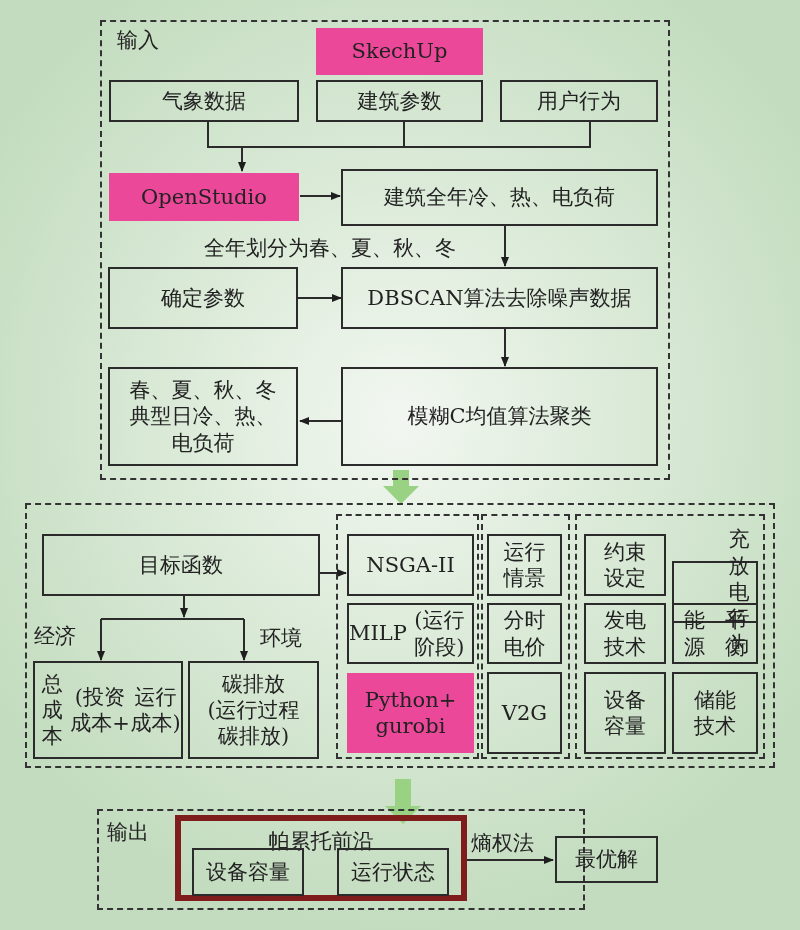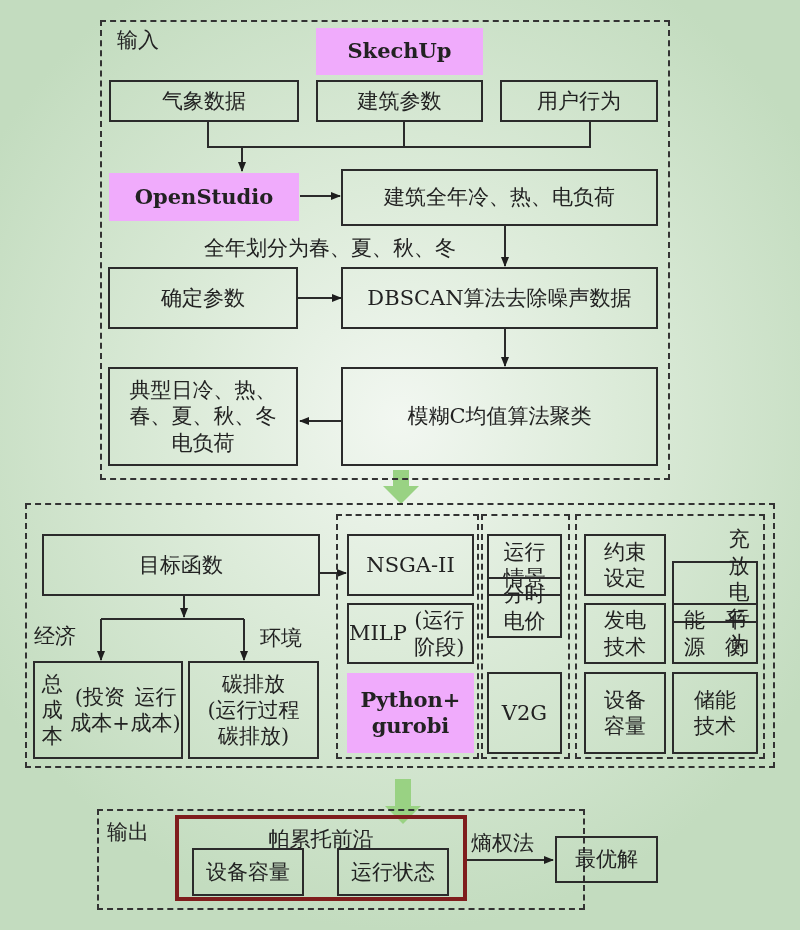--- a/index.html
+++ b/index.html
@@ -10,21 +10,21 @@
     background: radial-gradient(ellipse 60% 55% at 50% 45%, #f2f7f1 0%, #dcebd9 45%, #c3dcbf 100%);
   }
   .abs { position: absolute; box-sizing: border-box; }
   .box {
     position: absolute; box-sizing: border-box;
     border: 2px solid #2b2b2b;
     display: flex; align-items: center; justify-content: center;
     text-align: center; font-size: 21px; line-height: 1.25;
     background: transparent;
   }
-  .green { background: #f0abfc; border: none; font-weight: bold; }
+  .green { background: #ec4899; border: none; }
   .dash { position: absolute; box-sizing: border-box; border: 2px dashed #333; }
   .lbl { position: absolute; font-size: 21px; white-space: nowrap; text-align: right; }
   svg.lines { position: absolute; left: 0; top: 0; }
   .ml { display: block; }
 </style>
 </head>
 <body>
 
 <svg class="lines" width="800" height="930">
   <defs>
@@ -88,22 +88,22 @@
 <div class="lbl" style="left:204px;top:234px;">全年划分为春、夏、秋、冬</div>
 
 <div class="box" style="left:108px;top:267px;width:190px;height:62px;flex-direction:column;">
   <span class="ml">确定参数</span>
 </div>
 <div class="box" style="left:341px;top:267px;width:317px;height:62px;">
   <span>DBSCAN算法去除噪声数据</span>
 </div>
 
 <div class="box" style="left:108px;top:367px;width:190px;height:99px;flex-direction:column;">
+  <span class="ml">春、夏、秋、冬</span>
   <span class="ml">典型日冷、热、</span>
-  <span class="ml">春、夏、秋、冬</span>
   <span class="ml">电负荷</span>
 </div>
 <div class="box" style="left:341px;top:367px;width:317px;height:99px;">
   <span>模糊C均值算法聚类</span>
 </div>
 
 <div class="dash" style="left:25px;top:503px;width:750px;height:265px;"></div>
 
 <div class="box" style="left:42px;top:534px;width:278px;height:62px;">
   <span>目标函数</span>
@@ -133,21 +133,21 @@
 <div class="box green" style="left:347px;top:673px;width:127px;height:80px;flex-direction:column;">
   <span class="ml">Python+</span>
   <span class="ml">gurobi</span>
 </div>
 
 <div class="dash" style="left:481px;top:514px;width:89px;height:245px;"></div>
 <div class="box" style="left:487px;top:534px;width:75px;height:62px;flex-direction:column;">
   <span class="ml">运行</span>
   <span class="ml">情景</span>
 </div>
-<div class="box" style="left:487px;top:577px;width:75px;height:61px;flex-direction:column;">
+<div class="box" style="left:487px;top:603px;width:75px;height:61px;flex-direction:column;">
   <span class="ml">分时</span>
   <span class="ml">电价</span>
 </div>
 <div class="box" style="left:487px;top:672px;width:75px;height:82px;">
   <span>V2G</span>
 </div>
 
 <div class="dash" style="left:575px;top:514px;width:190px;height:245px;"></div>
 <div class="box" style="left:584px;top:534px;width:82px;height:62px;flex-direction:column;">
   <span class="ml">约束</span>
@@ -170,21 +170,21 @@
   <span class="ml">容量</span>
 </div>
 <div class="box" style="left:672px;top:672px;width:86px;height:82px;flex-direction:column;">
   <span class="ml">储能</span>
   <span class="ml">技术</span>
 </div>
 
 <div class="dash" style="left:97px;top:809px;width:488px;height:101px;"></div>
 <div class="lbl" style="left:107px;top:818px;">输出</div>
 
-<div class="abs" style="left:175px;top:815px;width:292px;height:86px;border:4px solid #7f1d1d;">
+<div class="abs" style="left:175px;top:815px;width:292px;height:86px;border:6px solid #7f1d1d;">
   <div class="lbl" style="left:0;right:0;top:6px;text-align:center;">帕累托前沿</div>
 </div>
 <div class="box" style="left:192px;top:848px;width:112px;height:48px;">
   <span>设备容量</span>
 </div>
 <div class="box" style="left:337px;top:848px;width:112px;height:48px;">
   <span>运行状态</span>
 </div>
 <div class="lbl" style="left:471px;top:829px;">熵权法</div>
 <div class="box" style="left:555px;top:836px;width:103px;height:47px;">

